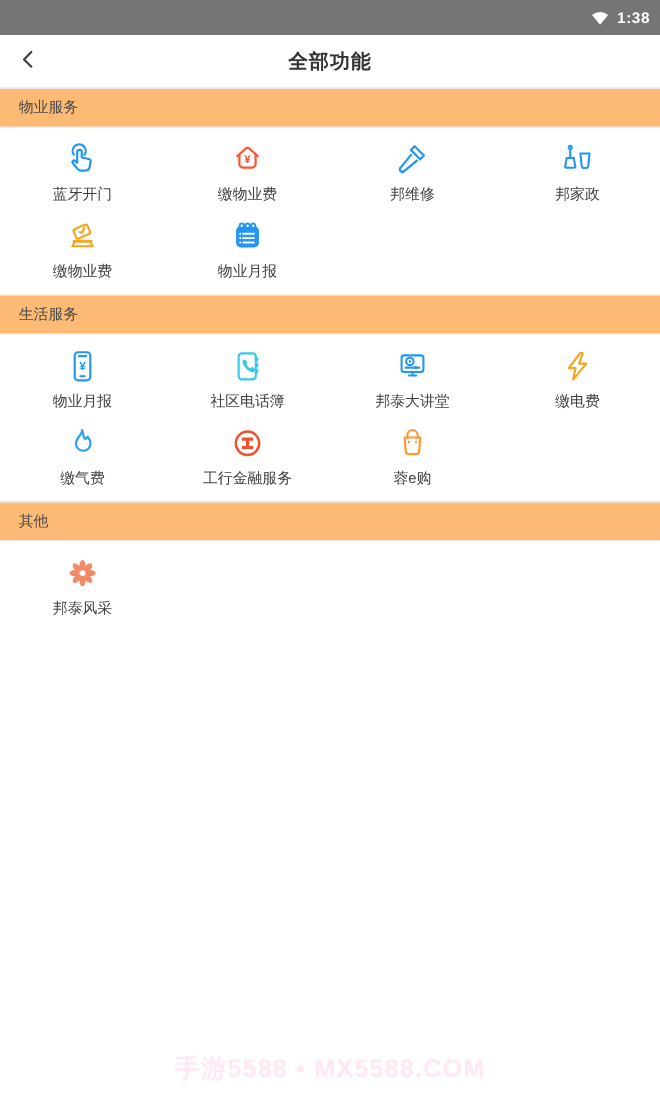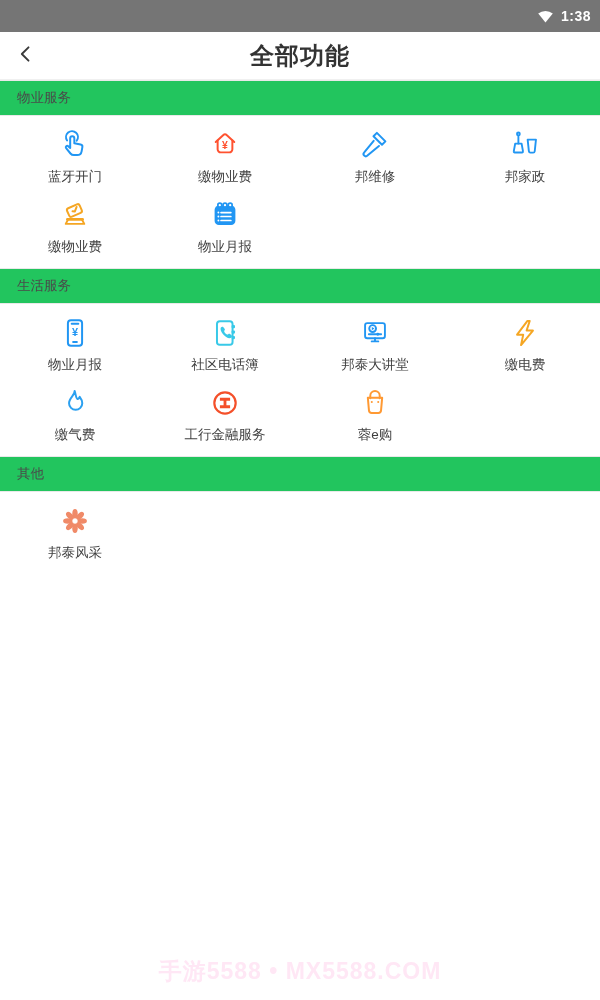--- a/index.html
+++ b/index.html
@@ -9,23 +9,23 @@
 
   .status-bar { height:22px; background:#757575; display:flex; align-items:center;
     justify-content:flex-end; padding:16px 9px; gap:7px; }
   .status-time { color:#fff; font-size:14px; font-weight:bold; letter-spacing:.5px; }
   .status-wifi svg { display:block; }
 
   .nav-bar { height:48px; background:#fff; display:flex; align-items:center;
     justify-content:center; position:relative; border-bottom:1px solid #f0f0f0; }
   .back-btn { position:absolute; left:10px; top:0; width:44px; height:48px;
     display:flex; align-items:center; justify-content:flex-start; padding-left:6px; cursor:pointer; }
-  .nav-title { font-size:24px; font-weight:bold; color:#333; letter-spacing:1px; }
-
-  .sec-header { height:36px; background:#22c55e; display:flex; align-items:center;
+  .nav-title { font-size:18px; font-weight:bold; color:#333; letter-spacing:1px; }
+
+  .sec-header { height:36px; background:#fdba74; display:flex; align-items:center;
     padding:0 17px; font-size:13.5px; color:#4a4a4a;
     border-top:1px solid #e9e9e9; border-bottom:1px solid #e9e9e9; }
 
   .grid { display:grid; grid-template-columns:repeat(4,1fr); background:#fff; padding:6px 0; }
   .item { height:70px; display:flex; flex-direction:column; align-items:center;
     justify-content:center; gap:6px; cursor:pointer; }
   .item svg { width:34px; height:34px; display:block; }
   .item-label { font-size:13.5px; color:#3f3f3f; white-space:nowrap;text-align:right; }
 
   .watermark { position:absolute; left:0; right:0; bottom:13px; text-align:center;

